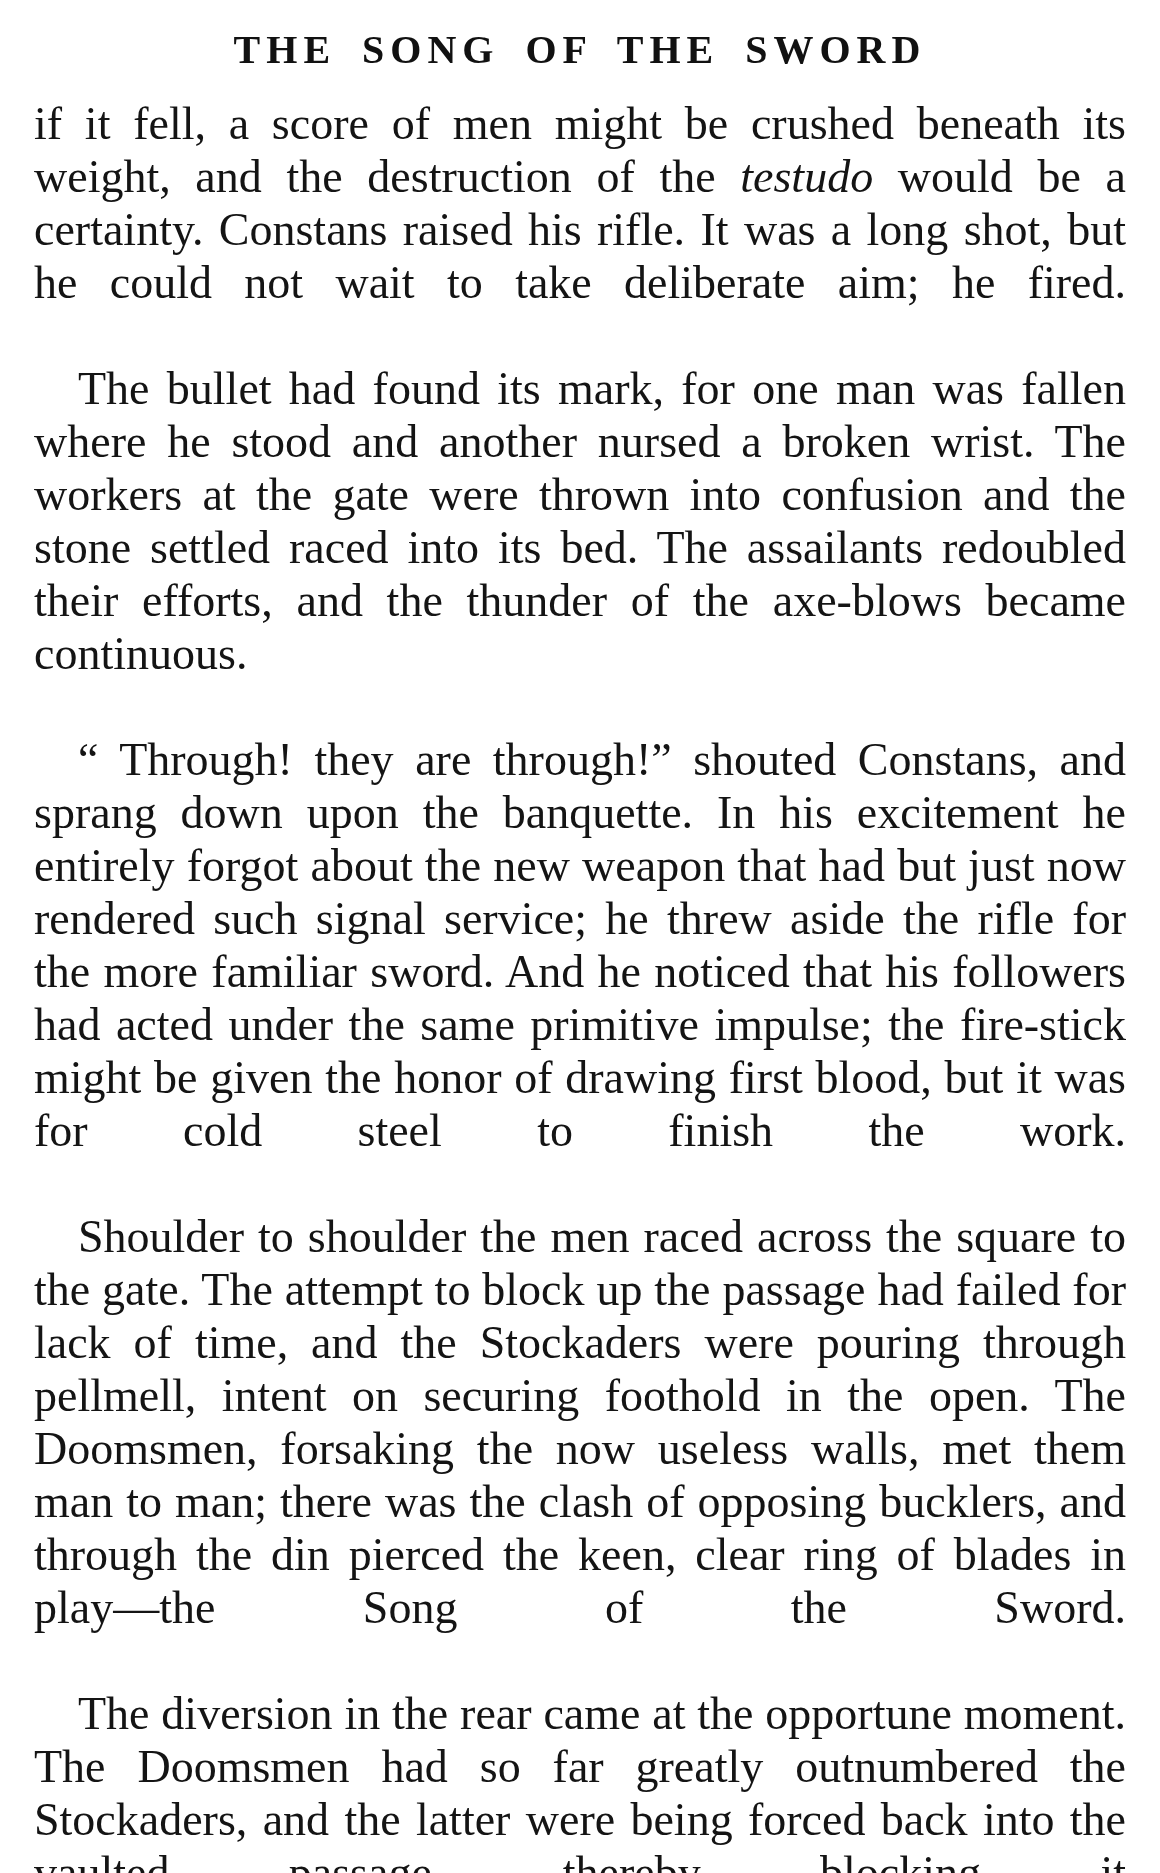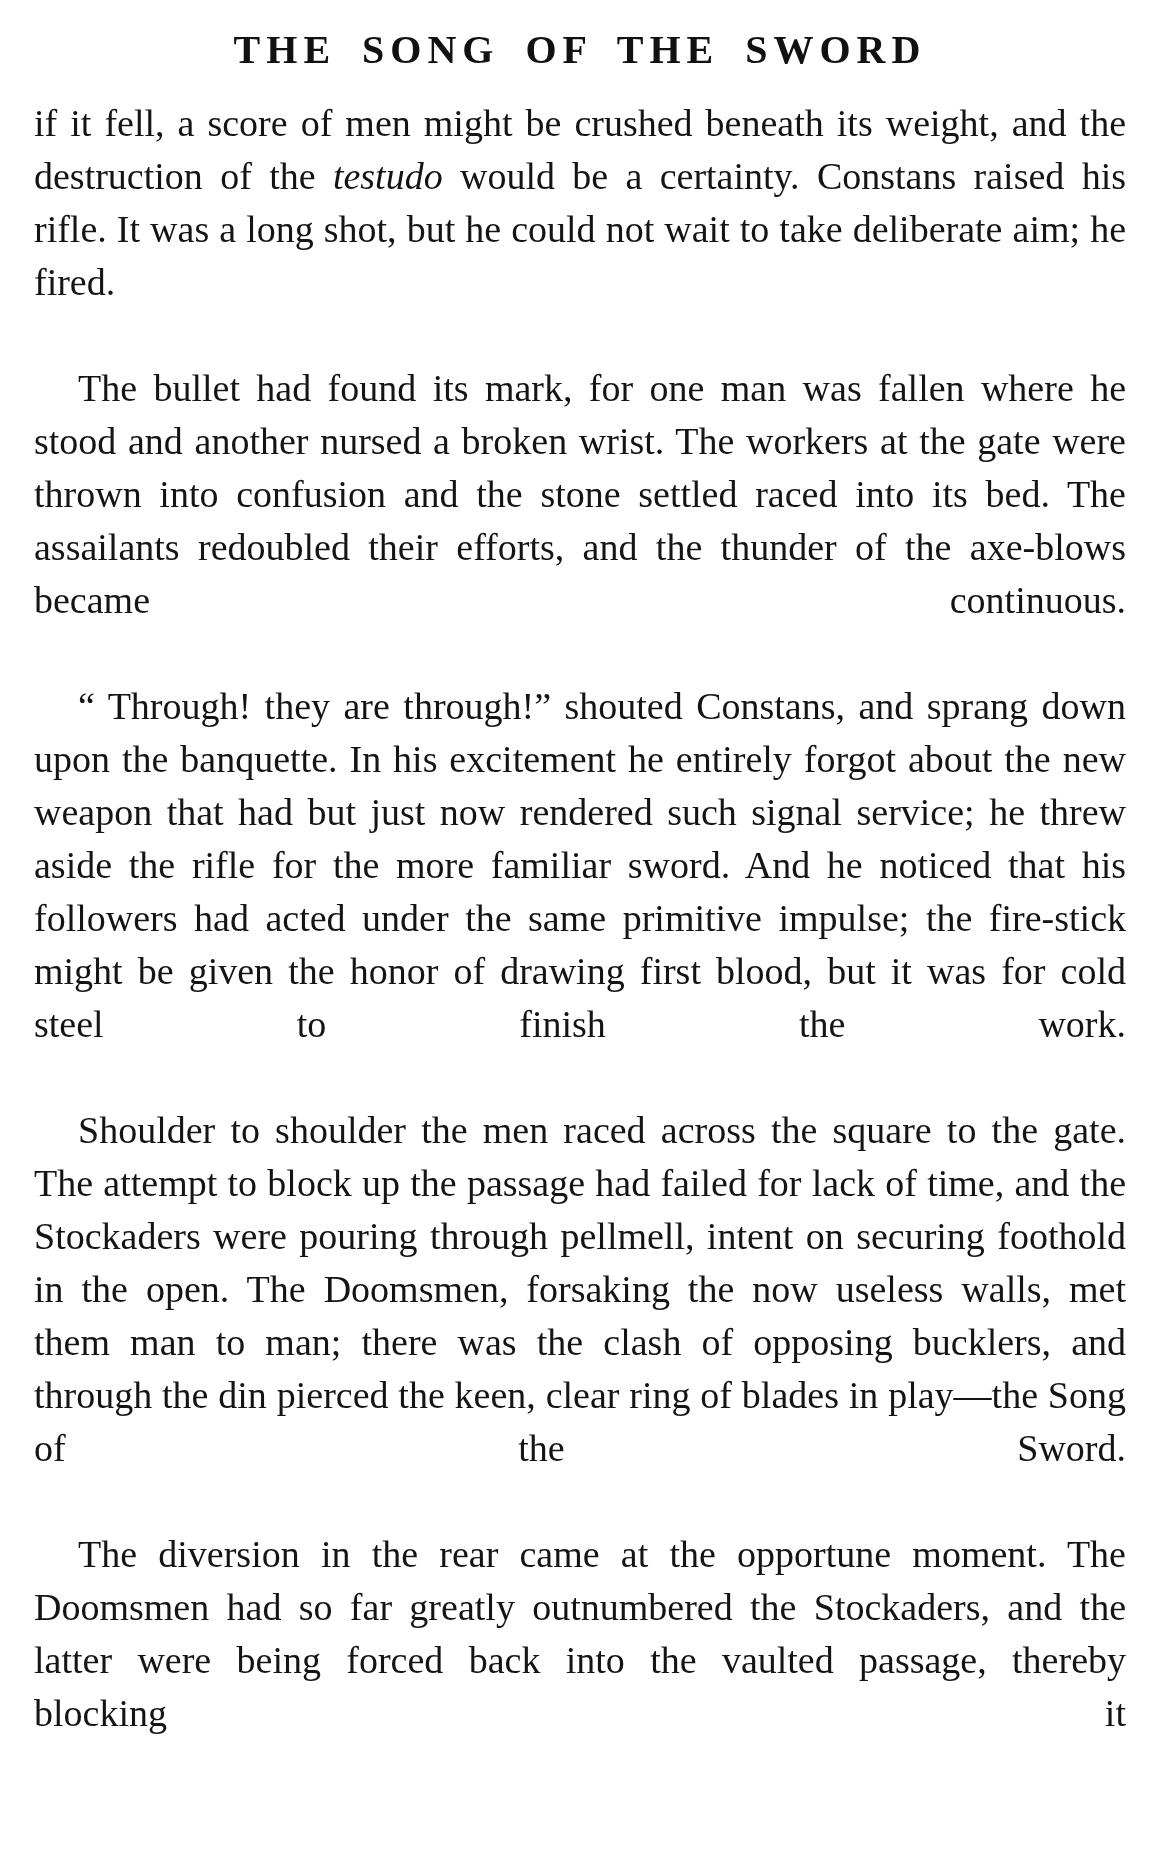--- a/index.html
+++ b/index.html
@@ -34,21 +34,21 @@
     margin: 8px 0 24px 0;
     font-family: "Liberation Serif", "DejaVu Serif", serif;
     text-rendering: optimizeLegibility;
   }
   .body-col {
     flex: 1 1 auto;
     padding: 0 6px;
   }
   p.para {
     margin: 0 0 0 0;
-    font-size: 38px;
+    font-size: 46px;
     line-height: 53px;
     text-align: justify;
     text-justify: inter-word;
     color: #141414;
     text-indent: 0;
     font-family: "Liberation Serif", "DejaVu Serif", serif;
   }
   p.para.indent {
     text-indent: 44px;
   }

